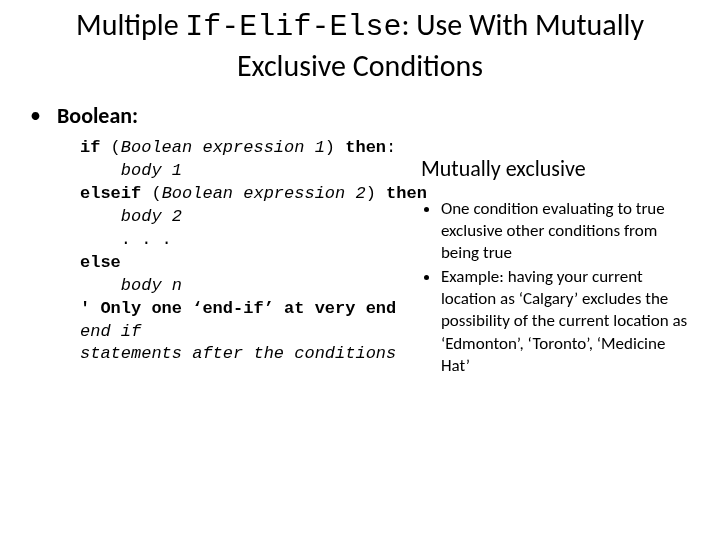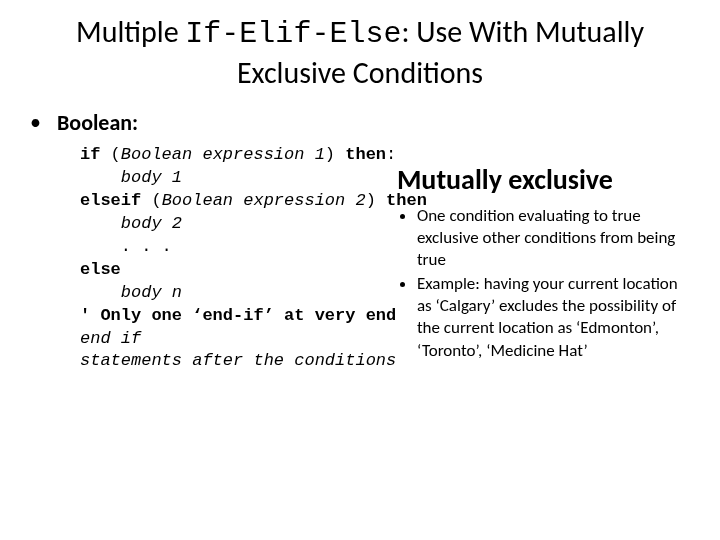--- a/index.html
+++ b/index.html
@@ -9,21 +9,21 @@
     height: 540px;
     background: #fff;
     font-family: Calibri, "Segoe UI", Arial, sans-serif;
     color: #000;
   }
   .slide {
     width: 720px;
     height: 540px;
     position: relative;
     box-sizing: border-box;
-    padding: 13px 30px 30px 30px;
+    padding: 6px 30px 30px 30px;
   }
   .title {
     text-align: center;
     font-size: 30px;
     line-height: 1.25;
     font-weight: 400;
     margin: 0 40px 18px 40px;
   }
   .mono {
     font-family: "Courier New", Courier, monospace;
@@ -40,38 +40,39 @@
   }
   .bullet-dot {
     font-size: 22px;
     margin-right: 10px;
     line-height: 1;
   }
   .content {
     display: flex;
     align-items: flex-start;
     margin-left: 50px;
+    gap: 24px;
   }
   .code-block {
     font-family: "Courier New", Courier, monospace;
     font-size: 17px;
     line-height: 1.35;
     white-space: pre;
     flex: 0 0 auto;
   }
   .code-block .kw { font-weight: 700; }
   .code-block .it { font-style: italic; }
   .side {
     margin-left: -30px;
     margin-top: 18px;
   }
   .side-heading {
-    font-size: 28px;
-    font-weight: 700;
-    margin-bottom: 8px;
+    font-size: 22px;
+    font-weight: 400;
+    margin-bottom: 16px;
   }
   .side ul {
     margin: 0;
     padding-left: 20px;
     font-size: 17px;
     line-height: 1.3;
   }
   .side li {
     margin-bottom: 2px;
   }

